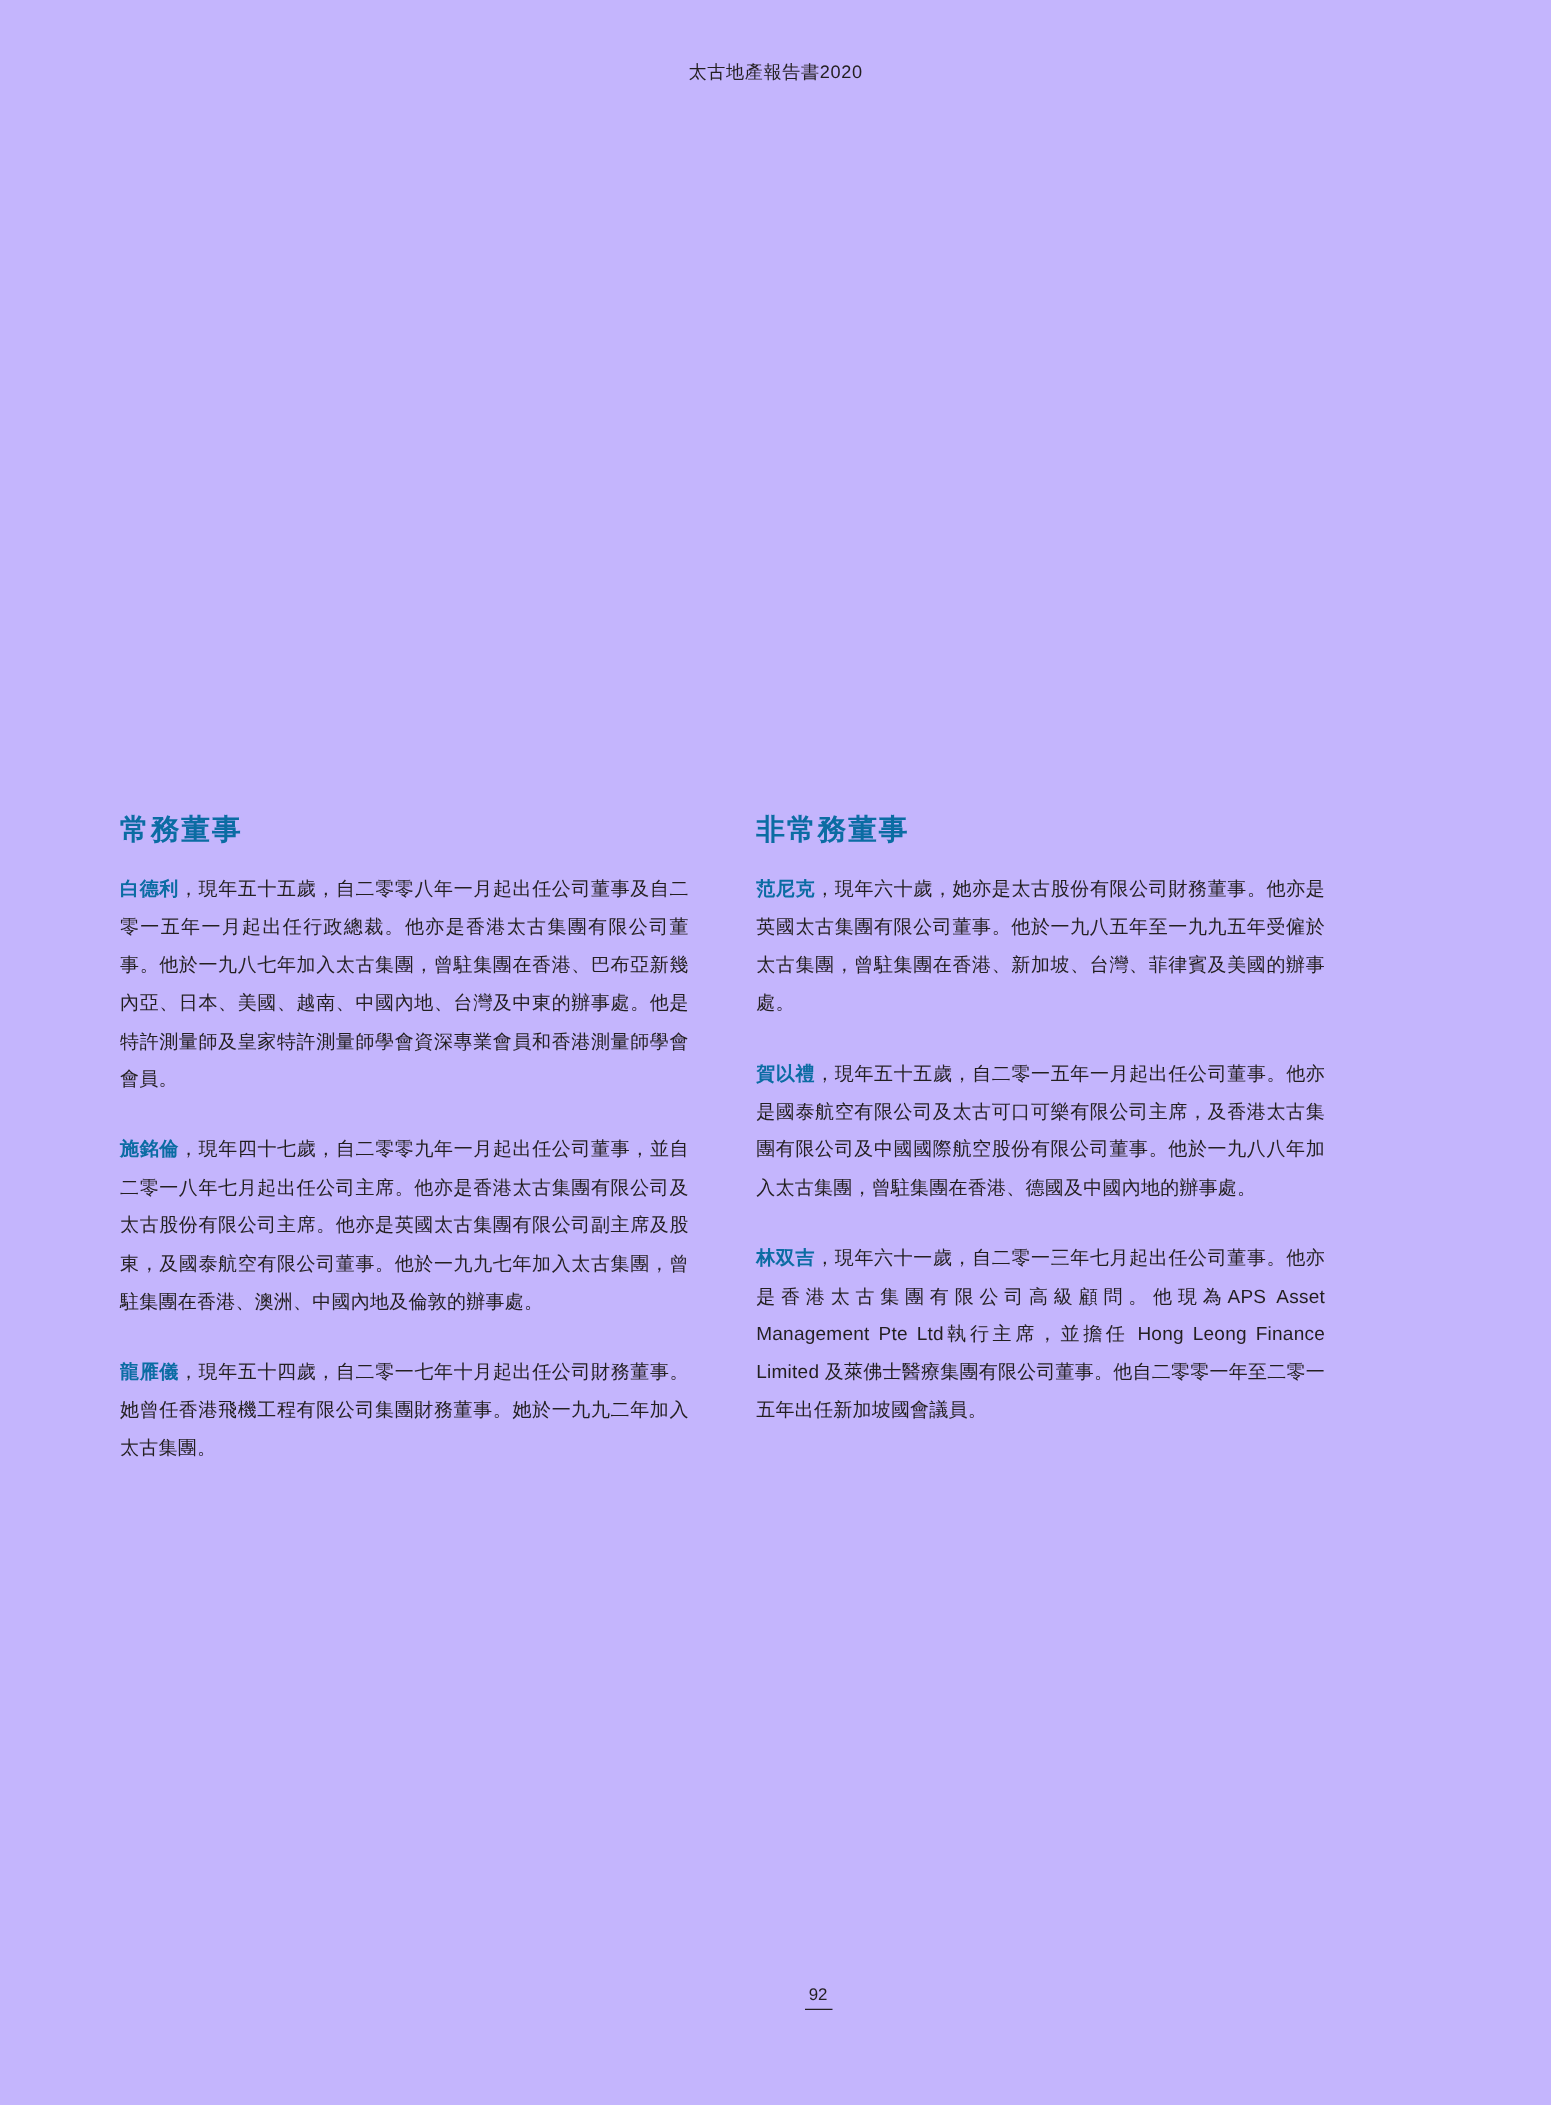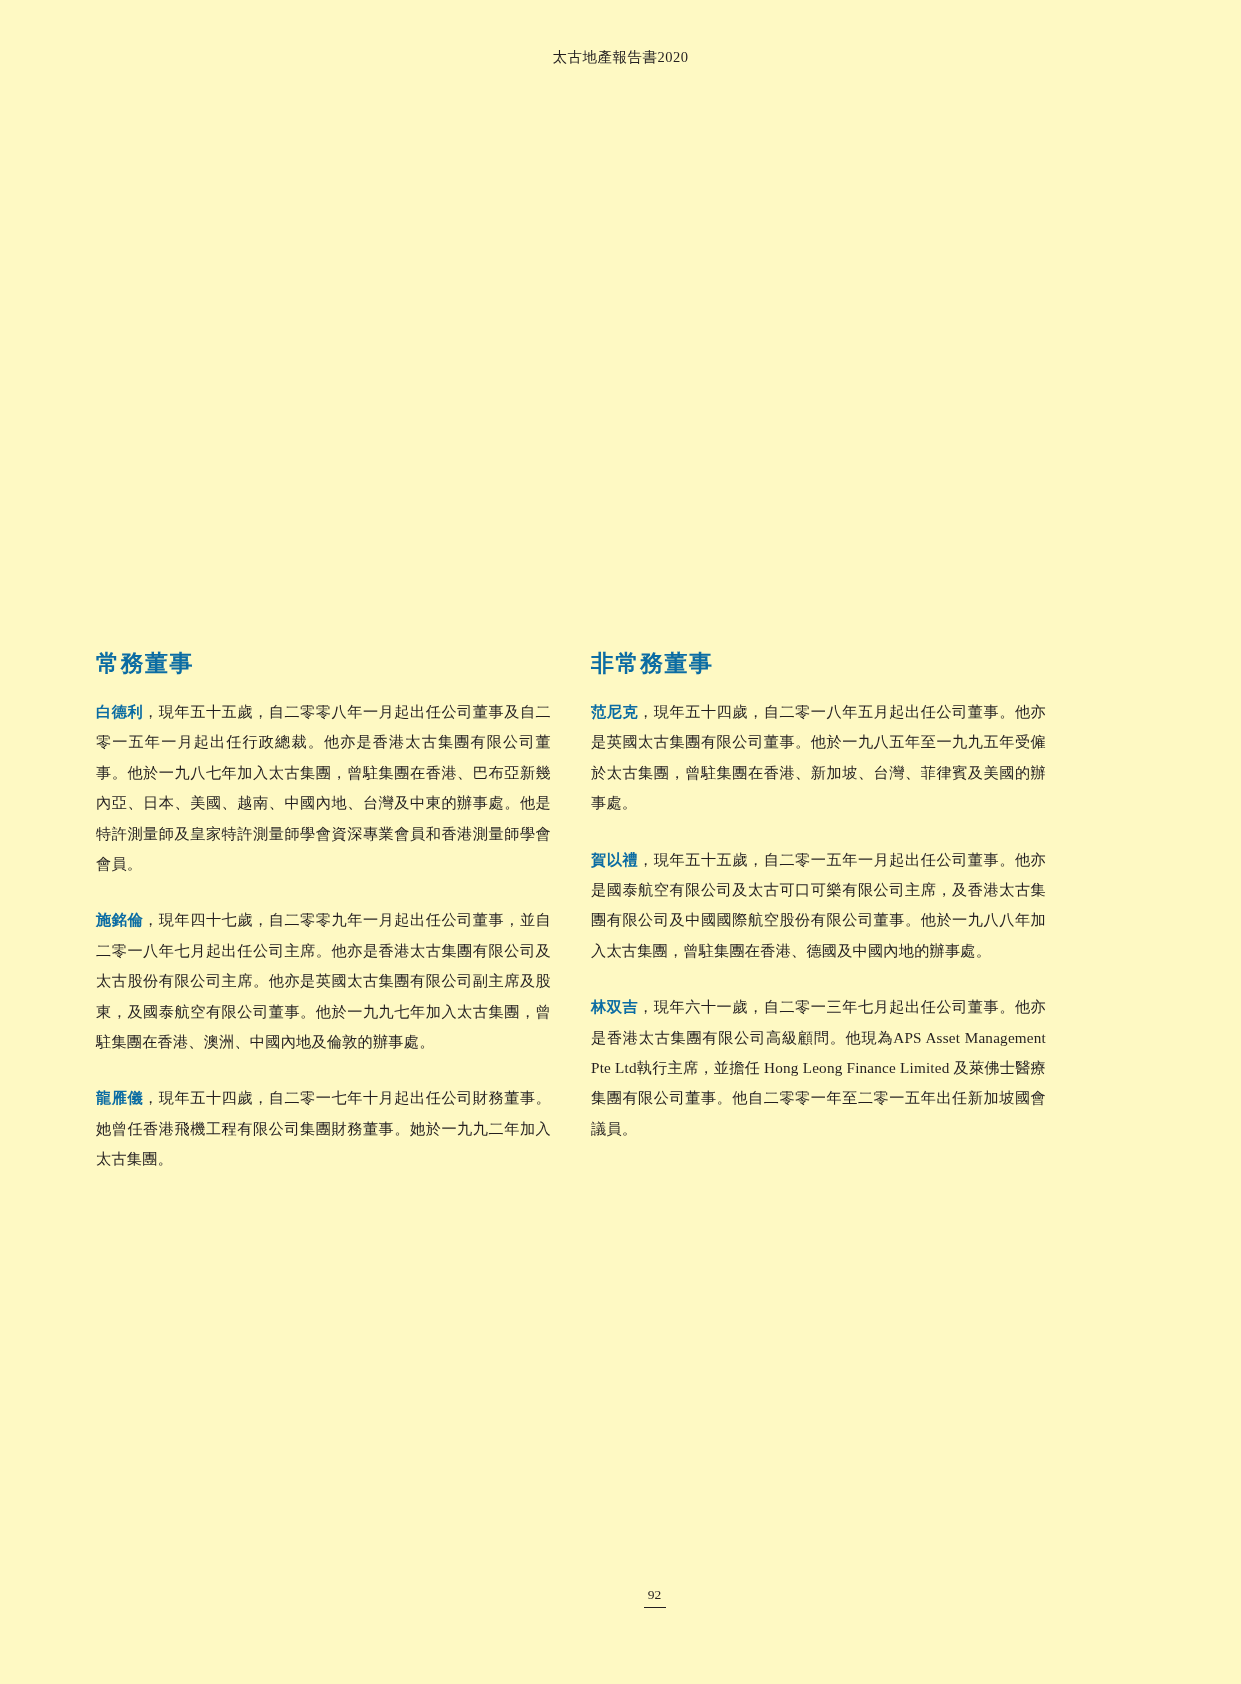--- a/index.html
+++ b/index.html
@@ -11,22 +11,21 @@
     width: 1241px;
     height: 1684px;
     position: relative;
     font-family: "Liberation Sans", "DejaVu Sans", sans-serif;
     color: #231f20;
     overflow: hidden;
   }
   .page {
     position: absolute;
     inset: 0;
-    background: #fef9c3;
-    font-family: Liberation Serif, serif;
+    background: #c4b5fd;
   }
   .running-head {
     position: absolute;
     top: 48px;
     left: 0;
     width: 100%;
     text-align: center;
     font-size: 14.5px;
     letter-spacing: 0.5px;
     color: #231f20;
@@ -42,21 +41,21 @@
     letter-spacing: 9px;
     color: #0b6ca3;
     line-height: 1.1;
   }
   .columns {
     position: absolute;
     top: 648px;
     left: 96px;
     width: 1050px;
     display: flex;
-    gap: 40px;
+    gap: 54px;
   }
   .column {
     width: 455px;
   }
   .col-heading {
     font-size: 23px;
     font-weight: bold;
     color: #0b6ca3;
     letter-spacing: 1.5px;
     margin: 0 0 18px 0;
@@ -116,21 +115,21 @@
 
       <p class="para">
         <span class="name">龍雁儀</span><span>，現年五十四歲，自二零一七年十月起出任公司財務董事。她曾任香港飛機工程有限公司集團財務董事。她於一九九二年加入太古集團。</span>
       </p>
     </div>
 
     <div class="column">
       <h2 class="col-heading">非常務董事</h2>
 
       <p class="para">
-        <span class="name">范尼克</span><span>，現年五十四歲，自二零一八年五月起出任公司董事。他亦是英國太古集團有限公司董事。他於一九八五年至一九九五年受僱於太古集團，曾駐集團在香港、新加坡、台灣、菲律賓及美國的辦事處。</span>
+        <span class="name">范尼克</span><span>，現年六十歲，她亦是太古股份有限公司財務董事。他亦是英國太古集團有限公司董事。他於一九八五年至一九九五年受僱於太古集團，曾駐集團在香港、新加坡、台灣、菲律賓及美國的辦事處。</span>
       </p>
 
       <p class="para">
         <span class="name">賀以禮</span><span>，現年五十五歲，自二零一五年一月起出任公司董事。他亦是國泰航空有限公司及太古可口可樂有限公司主席，及香港太古集團有限公司及中國國際航空股份有限公司董事。他於一九八八年加入太古集團，曾駐集團在香港、德國及中國內地的辦事處。</span>
       </p>
 
       <p class="para">
         <span class="name">林双吉</span><span>，現年六十一歲，自二零一三年七月起出任公司董事。他亦是香港太古集團有限公司高級顧問。他現為APS Asset Management Pte Ltd執行主席，並擔任 Hong Leong Finance Limited 及萊佛士醫療集團有限公司董事。他自二零零一年至二零一五年出任新加坡國會議員。</span>
       </p>
 

